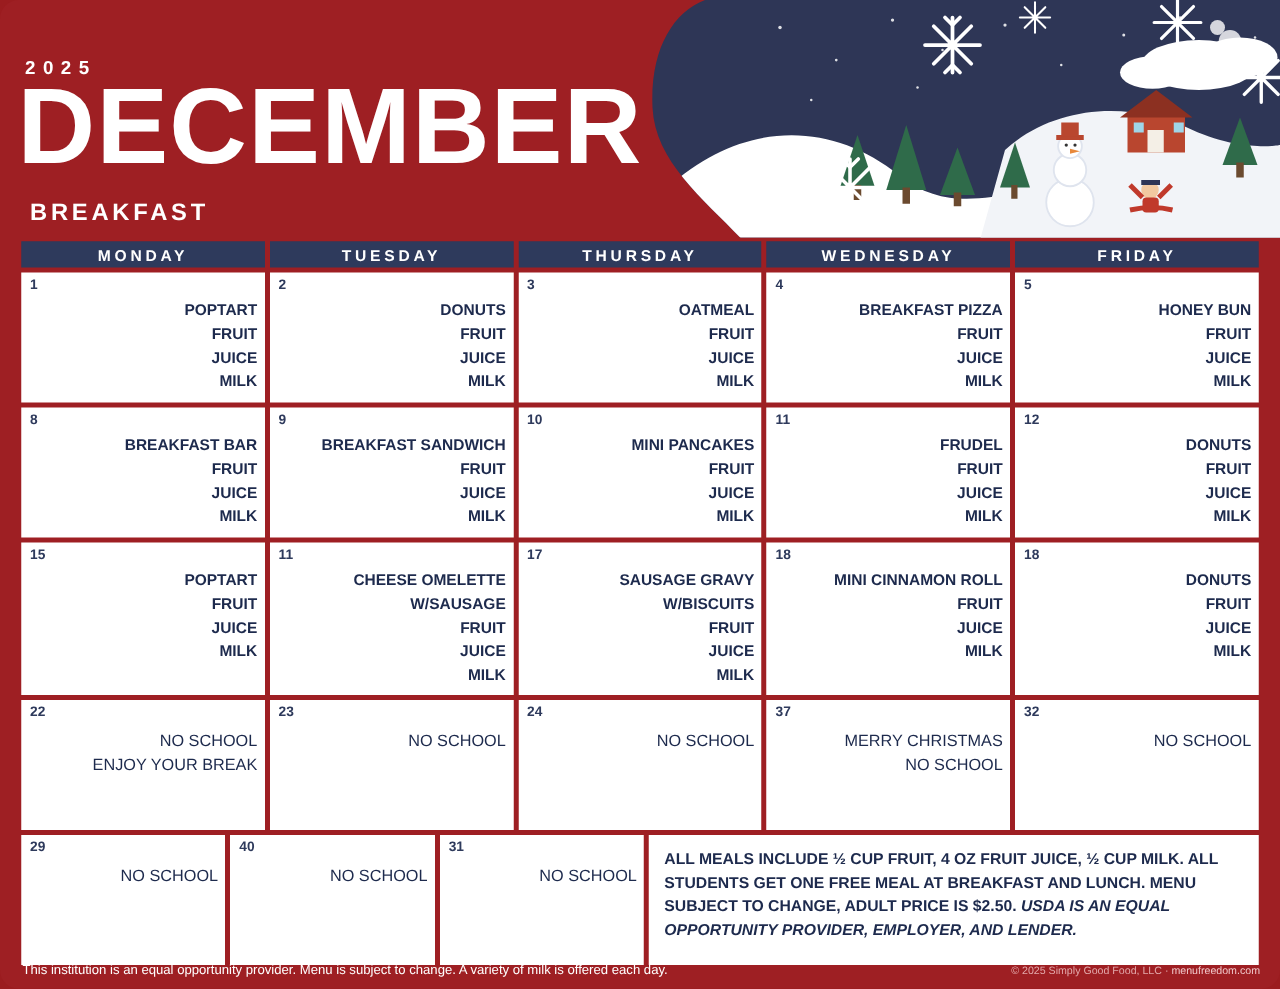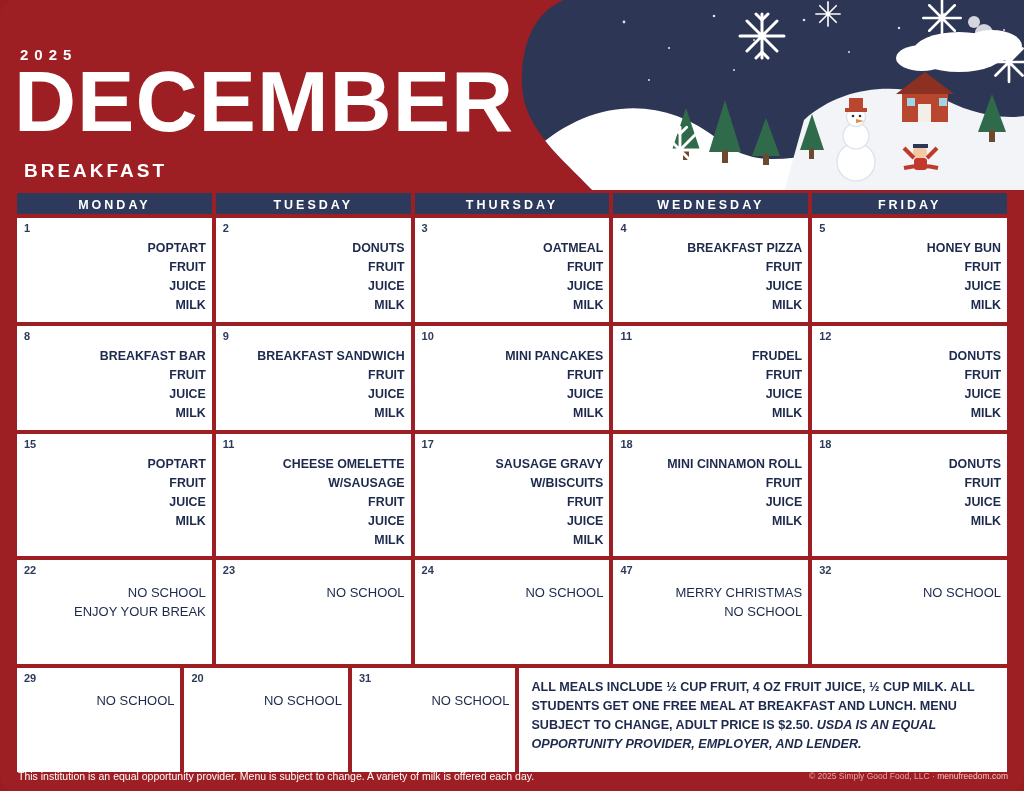--- a/index.html
+++ b/index.html
@@ -346,36 +346,36 @@
       </div>
       <div class="cell">
         <div class="daynum">23</div>
         <div class="items noschool">NO SCHOOL</div>
       </div>
       <div class="cell">
         <div class="daynum">24</div>
         <div class="items noschool">NO SCHOOL</div>
       </div>
       <div class="cell">
-        <div class="daynum">47</div>
+        <div class="daynum">37</div>
         <div class="items noschool">MERRY CHRISTMAS<br>NO SCHOOL</div>
       </div>
       <div class="cell">
         <div class="daynum">32</div>
         <div class="items noschool">NO SCHOOL</div>
       </div>
     </div>
 
     <div class="week">
       <div class="cell">
         <div class="daynum">29</div>
         <div class="items noschool">NO SCHOOL</div>
       </div>
       <div class="cell">
-        <div class="daynum">20</div>
+        <div class="daynum">40</div>
         <div class="items noschool">NO SCHOOL</div>
       </div>
       <div class="cell">
         <div class="daynum">31</div>
         <div class="items noschool">NO SCHOOL</div>
       </div>
       <div class="note-cell">
         <span>ALL MEALS INCLUDE ½ CUP FRUIT, 4 OZ FRUIT JUICE, ½ CUP MILK.  ALL STUDENTS GET ONE FREE MEAL AT BREAKFAST AND LUNCH.  MENU SUBJECT TO CHANGE, ADULT PRICE IS $2.50.</span>
         <span class="ital">USDA IS AN EQUAL OPPORTUNITY PROVIDER, EMPLOYER, AND LENDER.</span>
       </div>

